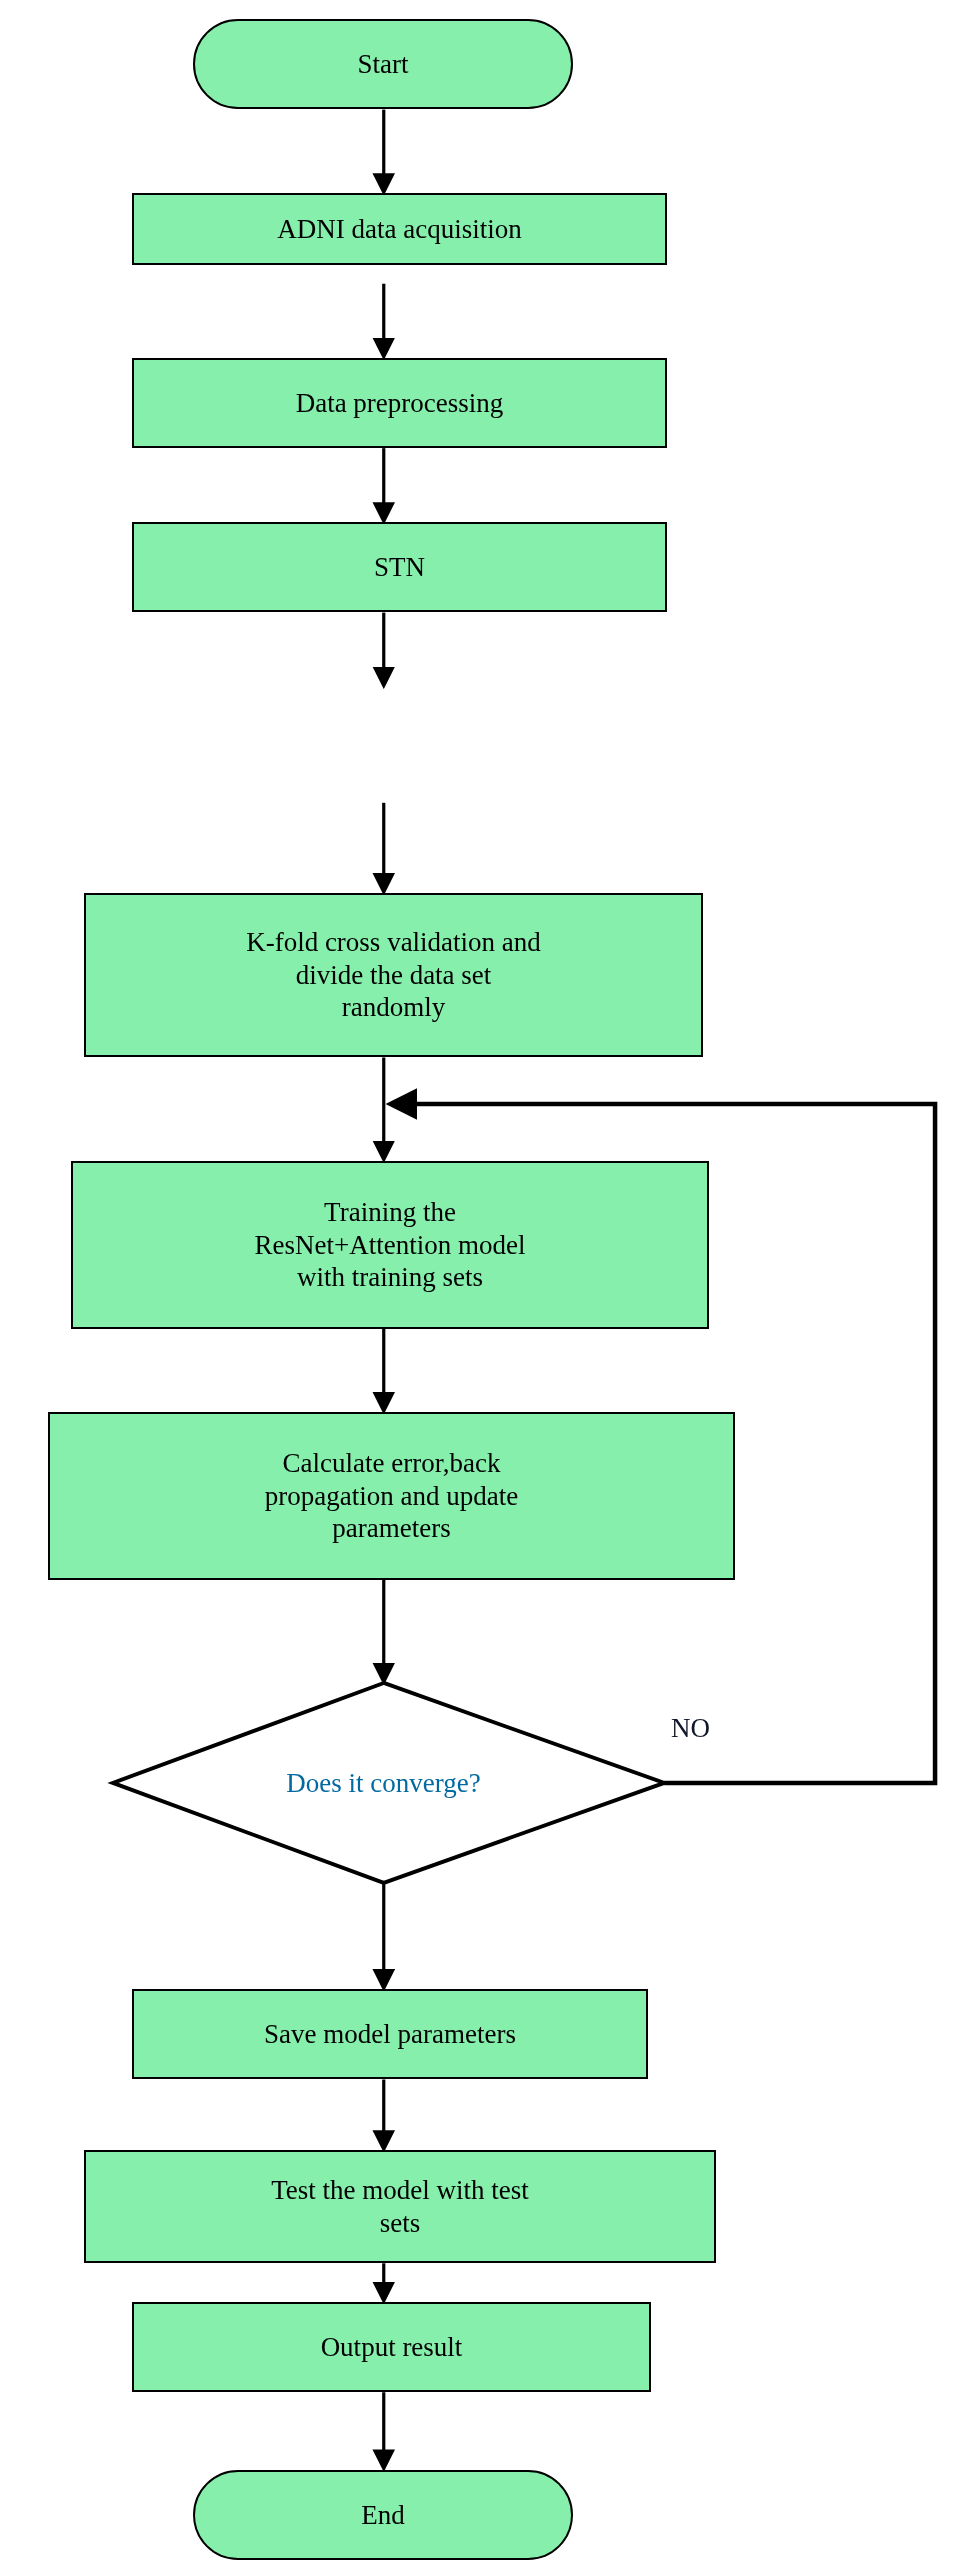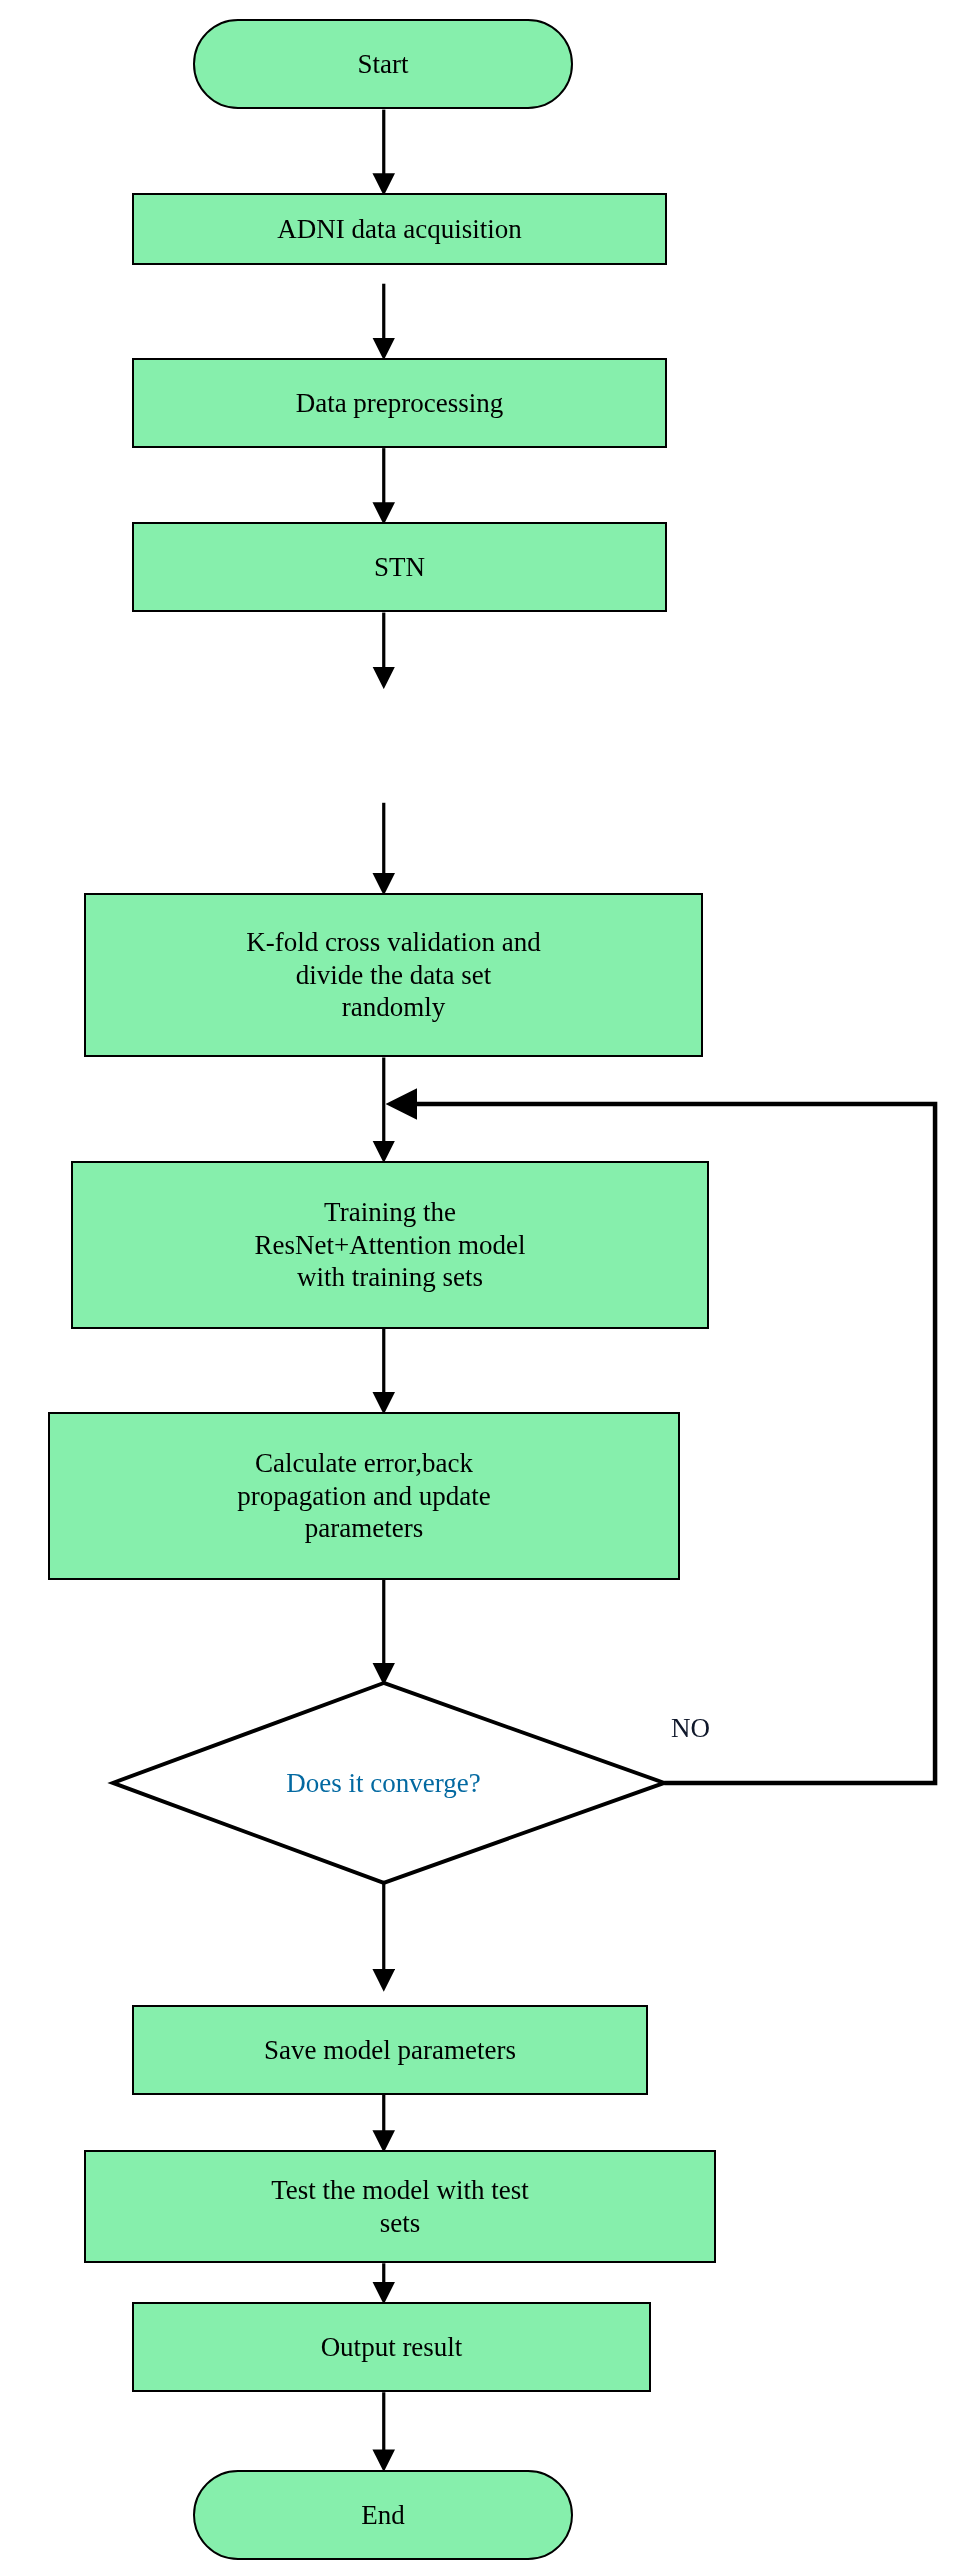--- a/index.html
+++ b/index.html
@@ -103,35 +103,35 @@
 divide the data set
 randomly</span>
   </div>
 
   <div class="node" style="left:71px;top:1161px;width:638px;height:168px;">
     <span class="txt">Training the
 ResNet+Attention model
 with training sets</span>
   </div>
 
-  <div class="node" style="left:48px;top:1412px;width:632px;height:168px;">
+  <div class="node" style="left:48px;top:1412px;width:687px;height:168px;">
     <span class="txt">Calculate error,back
 propagation and update
 parameters</span>
   </div>
 
   <div class="diamond-label" style="left:158px;top:1754px;width:451px;height:59px;">
     <span>Does it converge?</span>
   </div>
 
   <div class="edge-label" style="left:671px;top:1715px;">NO</div>
 
   <div class="edge-label" style="left:395px;top:1978px;margin-top:32px;">YES</div>
 
-  <div class="node" style="left:132px;top:1989px;width:516px;height:90px;margin-top:16px;">
+  <div class="node" style="left:132px;top:1989px;width:516px;height:90px;">
     <span class="txt">Save model parameters</span>
   </div>
 
   <div class="node" style="left:84px;top:2150px;width:632px;height:113px;">
     <span class="txt">Test the model with test
 sets</span>
   </div>
 
   <div class="node" style="left:132px;top:2302px;width:519px;height:90px;">
     <span class="txt">Output result</span>

